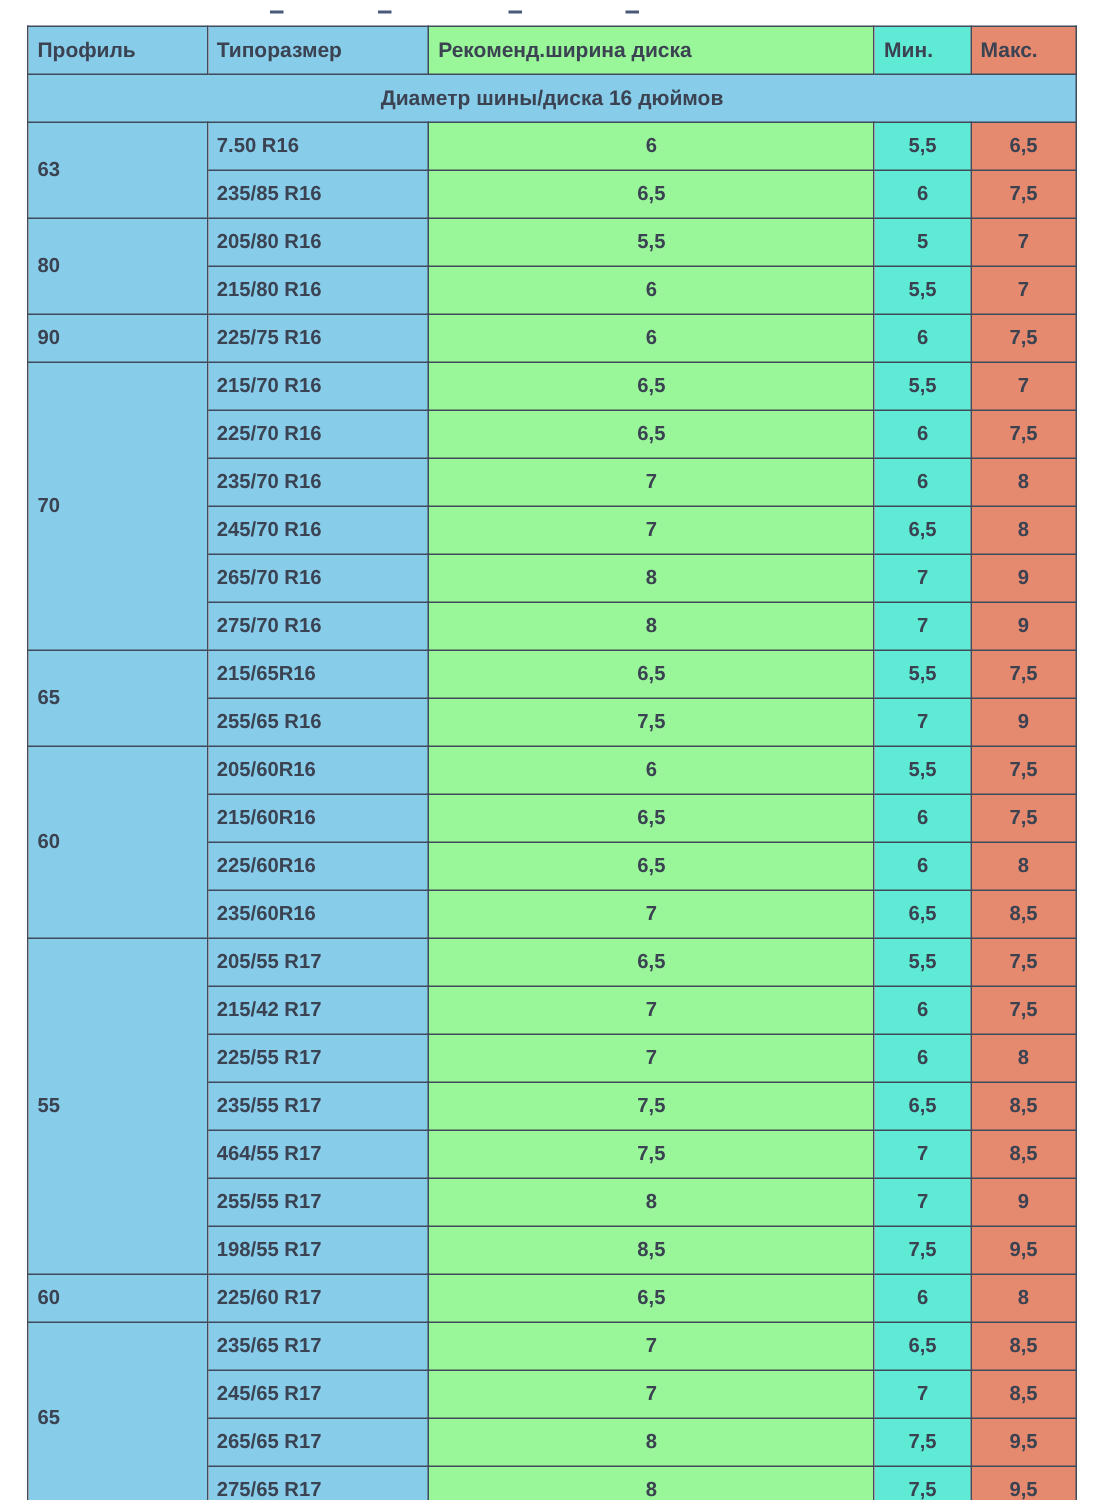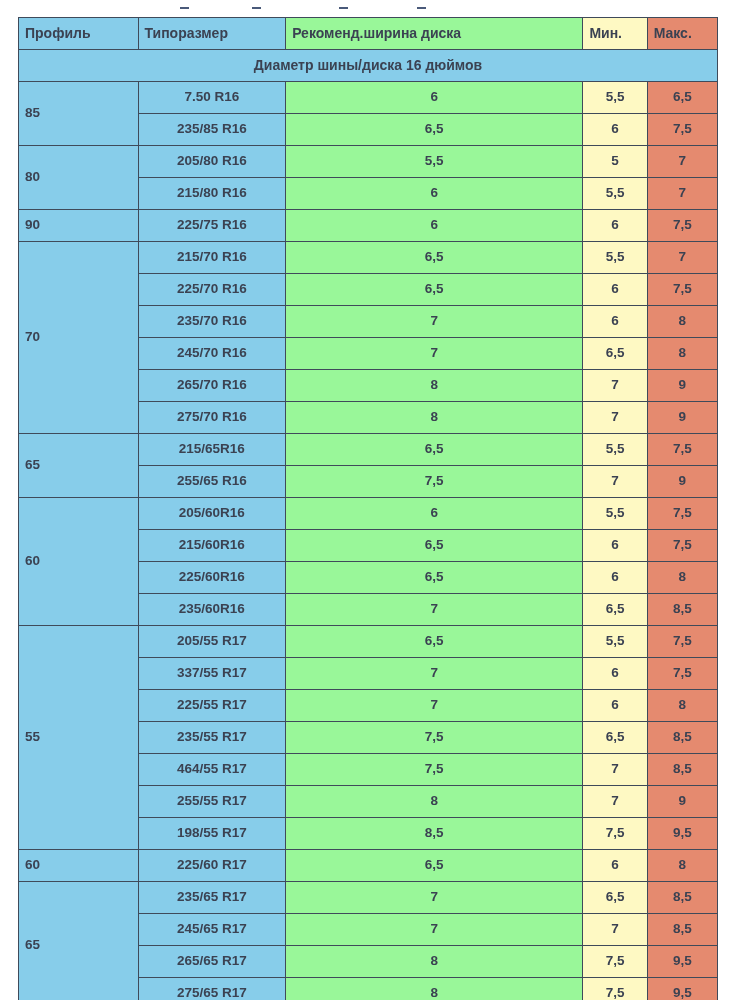--- a/index.html
+++ b/index.html
@@ -35,29 +35,29 @@
     overflow:hidden;
   }
   col.c-prof{width:119px;}
   col.c-size{width:147px;}
   col.c-rec{width:296px;}
   col.c-min{width:64px;}
   col.c-max{width:70px;}
 
   .blue{background:#87cdea;}
   .green{background:#99f799;}
-  .yellow{background:#fef9c3;}
+  .yellow{background:#5eead4;}
   .salmon{background:#e58a6f;}
 
   .hdr{height:30px;text-align:left;font-size:14px;}
   .hdr.ctr{}
   .banner{text-align:center;height:26px;font-size:14px;}
 
   .prof{vertical-align:middle;text-align:left;}
-  .size{text-align:center;}
+  .size{text-align:left;}
   .num{text-align:center;}
 </style>
 </head>
 <body>
 
 <div id="page">
 
   <div class="clip-strip">
     <div class="clip-dash" style="left:180px;width:9px;"></div>
     <div class="clip-dash" style="left:252px;width:9px;"></div>
@@ -81,21 +81,21 @@
           <th class="hdr ctr green">Рекоменд.ширина диска</th>
           <th class="hdr ctr yellow">Мин.</th>
           <th class="hdr ctr salmon">Макс.</th>
         </tr>
         <tr>
           <td class="banner blue" colspan="5">Диаметр шины/диска 16 дюймов</td>
         </tr>
       </thead>
       <tbody id="tbody">
           <tr>
-            <td class="blue prof" rowspan="2">85</td>
+            <td class="blue prof" rowspan="2">63</td>
             <td class="blue size">7.50 R16</td>
             <td class="green num">6</td>
             <td class="yellow num">5,5</td>
             <td class="salmon num">6,5</td>
           </tr>
           <tr>
             <td class="blue size">235/85 R16</td>
             <td class="green num">6,5</td>
             <td class="yellow num">6</td>
             <td class="salmon num">7,5</td>
@@ -196,21 +196,21 @@
             <td class="salmon num">8,5</td>
           </tr>
           <tr>
             <td class="blue prof" rowspan="7">55</td>
             <td class="blue size">205/55 R17</td>
             <td class="green num">6,5</td>
             <td class="yellow num">5,5</td>
             <td class="salmon num">7,5</td>
           </tr>
           <tr>
-            <td class="blue size">337/55 R17</td>
+            <td class="blue size">215/42 R17</td>
             <td class="green num">7</td>
             <td class="yellow num">6</td>
             <td class="salmon num">7,5</td>
           </tr>
           <tr>
             <td class="blue size">225/55 R17</td>
             <td class="green num">7</td>
             <td class="yellow num">6</td>
             <td class="salmon num">8</td>
           </tr>

